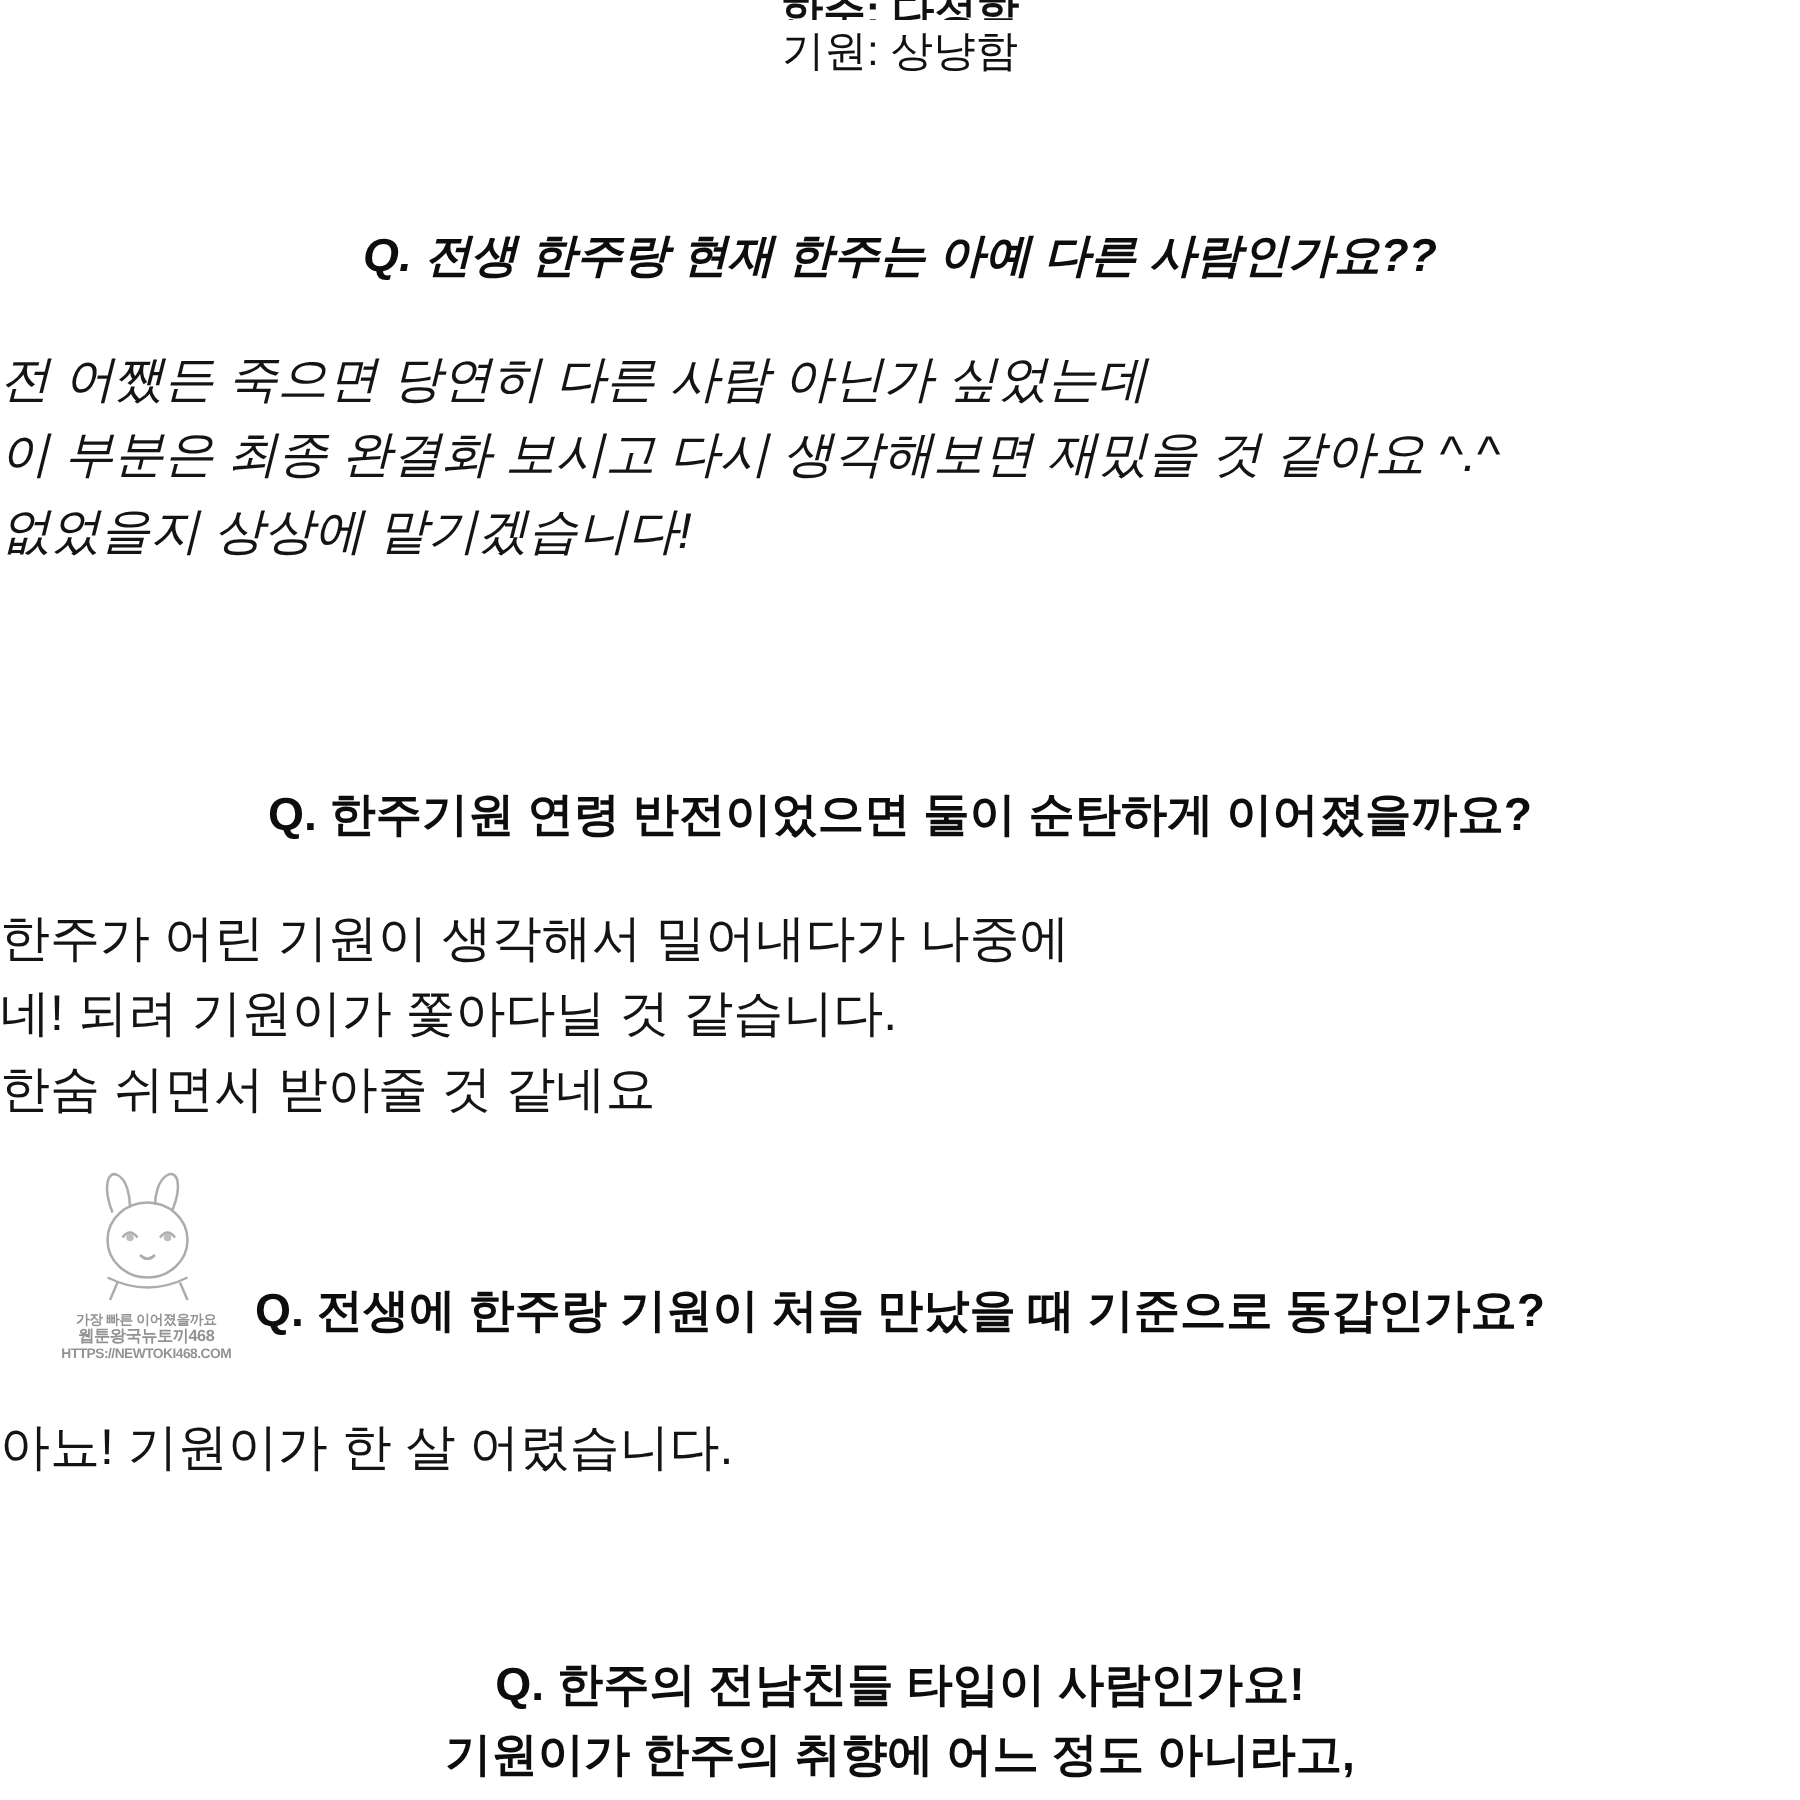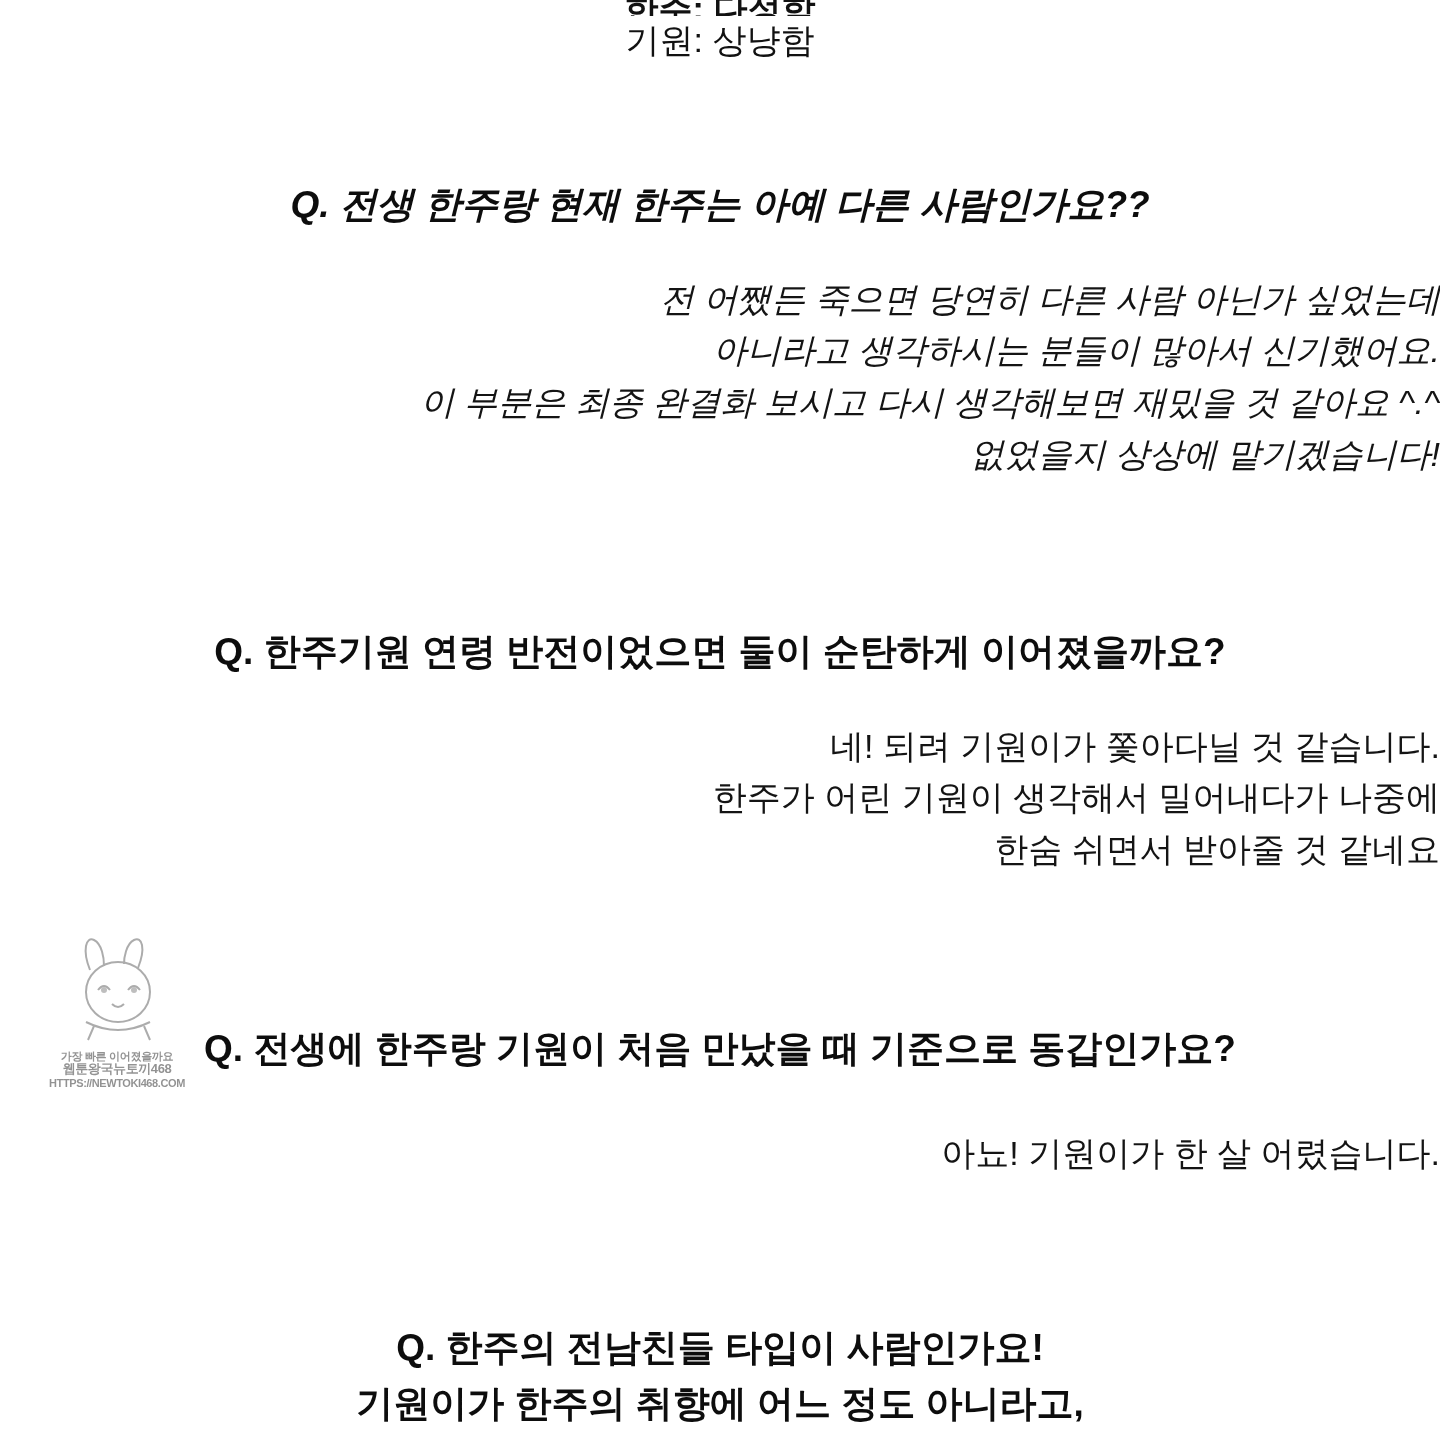--- a/index.html
+++ b/index.html
@@ -52,22 +52,22 @@
     right: 0;
   }
   .q-text {
     text-align: center;
     font-size: 37px;
     font-weight: 700;
     color: #0d0d0d;
     line-height: 1.45;
   }
   .a-text {
-    text-align: right;
-    font-size: 34px;
+    text-align: left;
+    font-size: 40px;
     font-weight: 400;
     color: #141414;
     line-height: 1.52;
     margin-top: 42px;
   }
   .a-text div, .q-text div {
     white-space: pre;
   }
 
   
@@ -121,31 +121,30 @@
 
 <div class="page">
 
   <div class="top-clip">한주: 다정함</div>
   <div class="origin-line">기원: 상냥함</div>
 
   <div class="qa-block" style="top: 178px; font-style: italic;">
     <div class="q-text">Q. 전생 한주랑 현재 한주는 아예 다른 사람인가요??</div>
     <div class="a-text">
       <div>전 어쨌든 죽으면 당연히 다른 사람 아닌가 싶었는데</div>
-      <div>아니라고 생각하시는 분들이 많아서 신기했어요.</div>
       <div>이 부분은 최종 완결화 보시고 다시 생각해보면 재밌을 것 같아요 ^.^</div>
       <div>없었을지 상상에 맡기겠습니다!</div>
     </div>
   </div>
 
   <div class="qa-block" style="top: 625px;">
     <div class="q-text">Q. 한주기원 연령 반전이었으면 둘이 순탄하게 이어졌을까요?</div>
     <div class="a-text">
+      <div>한주가 어린 기원이 생각해서 밀어내다가 나중에</div>
       <div>네! 되려 기원이가 쫓아다닐 것 같습니다.</div>
-      <div>한주가 어린 기원이 생각해서 밀어내다가 나중에</div>
       <div>한숨 쉬면서 받아줄 것 같네요</div>
     </div>
   </div>
 
   <div class="qa-block" style="top: 1022px;">
     <div class="q-text">Q. 전생에 한주랑 기원이 처음 만났을 때 기준으로 동갑인가요?</div>
     <div class="a-text" style="margin-top: 52px;">
       <div>아뇨! 기원이가 한 살 어렸습니다.</div>
     </div>
   </div>

